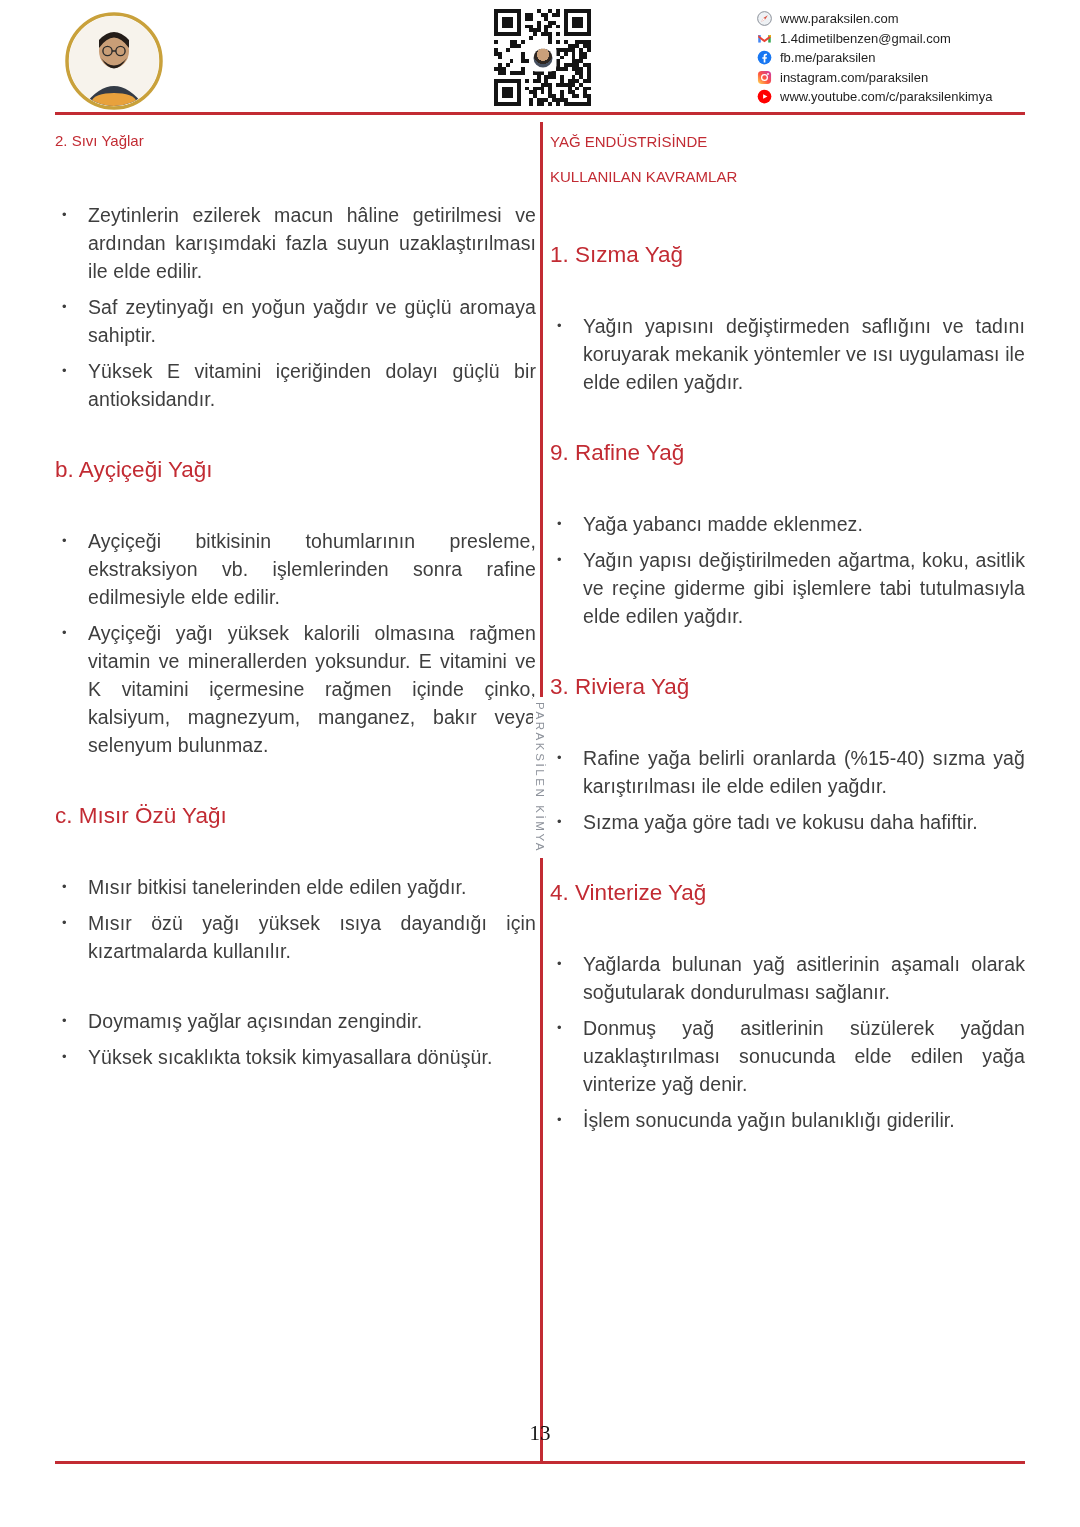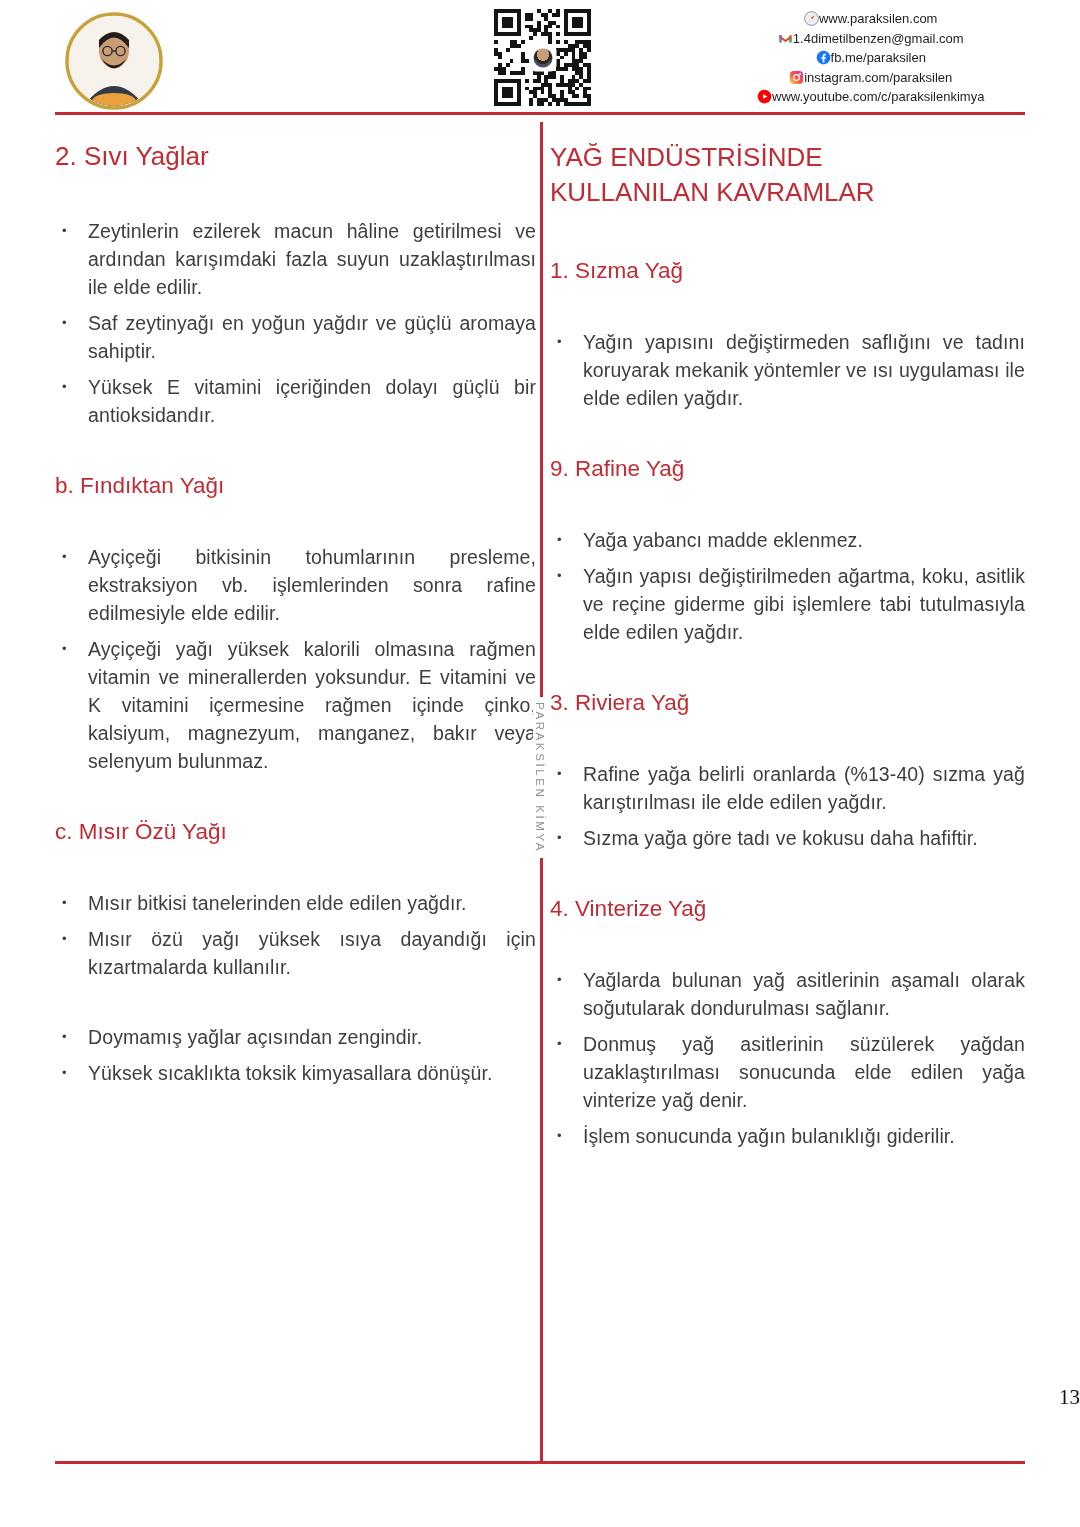--- a/index.html
+++ b/index.html
@@ -11,51 +11,51 @@
   .logo{position:absolute;left:64px;top:8px;width:100px;height:106px;}
   .logo svg{width:100%;height:100%;}
   .qr{position:absolute;left:494px;top:9px;width:97px;height:97px;}
   .qr svg{width:100%;height:100%;fill:#141414;shape-rendering:crispEdges;}
   .qr-center{position:absolute;left:50%;top:50%;transform:translate(-50%,-50%);
     width:25px;height:25px;background:#fff;border-radius:5px;
     display:flex;align-items:center;justify-content:center;box-shadow:0 0 0 1px #fff;}
   .qr-center::after{content:"";width:19px;height:19px;border-radius:50%;
     background:radial-gradient(circle at 50% 32%, #caa07a 0 38%, #2e2722 39% 58%, #465060 59%);}
   .contacts{position:absolute;left:757px;top:9px;margin:0;padding:0;list-style:none;}
-  .contact{display:flex;align-items:center;height:19.5px;cursor:pointer;justify-content:center;}
+  .contact{display:flex;align-items:center;gap:8px;height:19.5px;cursor:pointer;}
   .cicon{width:15px;height:15px;display:inline-flex;flex:0 0 15px;}
   .cicon svg{width:100%;height:100%;}
   .ctext{font-size:13px;color:#1f1f1f;white-space:nowrap;}
   
   .rule{position:absolute;left:55px;width:970px;height:3px;background:#c22b33;}
   .rule-top{top:112px;}
   .rule-bottom{top:1461px;}
   .vline{position:absolute;left:540px;top:122px;width:2.5px;height:1339px;background:#c22b33;}
   .watermark{
     position:absolute;left:533px;top:697px;writing-mode:vertical-rl;
     font-size:11.5px;letter-spacing:2.6px;color:#8d929b;background:#fff;
     padding:5px 1px;z-index:2;white-space:nowrap;
   }
   
   .col{position:absolute;top:124px;}
   .col-left{left:55px;width:481px;}
   .col-right{left:550px;width:475px;}
-  .col-title{font-size:26px;line-height:33px;color:#c22b33;font-weight:normal;margin:16px 0 44px;}
+  .col-title{font-size:15px;line-height:33px;color:#c22b33;font-weight:normal;margin:0 0 44px;}
   .col-title.two-line{line-height:35px;margin-bottom:46px;}
   .sec + .sec{margin-top:42px;}
   .sec-h{font-size:22.5px;line-height:30px;color:#c22b33;font-weight:normal;margin:0 0 42px;}
   .sec.tight .sec-h{margin-bottom:12px;}
   .bullets{list-style:none;margin:0;padding:0;}
   .bullets li{position:relative;padding-left:33px;font-size:19.5px;line-height:28px;
     text-align:justify;letter-spacing:.1px;}
   .bullets li + li{margin-top:8px;}
   .bullets li::before{content:"•";position:absolute;left:7px;top:0;
     font-size:13px;line-height:28px;color:#3e3e3e;}
   
-  .page-number{position:absolute;left:0;right:0;top:1385px;text-align:right;
+  .page-number{position:absolute;left:0;right:0;top:1421px;text-align:center;
     font-family:"Liberation Serif",serif;font-size:21px;color:#101010;}
 </style>
 </head>
 <body>
 
 <div class="page">
 
   <div class="logo">
     <svg viewBox="0 0 100 100" aria-hidden="true">
       <defs>
@@ -439,21 +439,21 @@
 
     <section class="sec tight">
       <ul class="bullets">
         <li>Zeytinlerin ezilerek macun hâline getirilmesi ve ardından karışımdaki fazla suyun uzaklaştırılması ile elde edilir.</li>
         <li>Saf zeytinyağı en yoğun yağdır ve güçlü aromaya sahiptir.</li>
         <li>Yüksek E vitamini içeriğinden dolayı güçlü bir antioksidandır.</li>
       </ul>
     </section>
 
     <section class="sec">
-      <h3 class="sec-h">b. Fındıktan Yağı</h3>
+      <h3 class="sec-h">b. Ayçiçeği Yağı</h3>
       <ul class="bullets">
         <li>Ayçiçeği bitkisinin tohumlarının presleme, ekstraksiyon vb. işlemlerinden sonra rafine edilmesiyle elde edilir.</li>
         <li>Ayçiçeği yağı yüksek kalorili olmasına rağmen vitamin ve minerallerden yoksundur. E vitamini ve K vitamini içermesine rağmen içinde çinko, kalsiyum, magnezyum, manganez, bakır veya selenyum bulunmaz.</li>
       </ul>
     </section>
 
     <section class="sec">
       <h3 class="sec-h">c. Mısır Özü Yağı</h3>
       <ul class="bullets">
         <li>Mısır bitkisi tanelerinden elde edilen yağdır.</li>
@@ -483,21 +483,21 @@
       <h3 class="sec-h">9. Rafine Yağ</h3>
       <ul class="bullets">
         <li>Yağa yabancı madde eklenmez.</li>
         <li>Yağın yapısı değiştirilmeden ağartma, koku, asitlik ve reçine giderme gibi işlemlere tabi tutulmasıyla elde edilen yağdır.</li>
       </ul>
     </section>
 
     <section class="sec">
       <h3 class="sec-h">3. Riviera Yağ</h3>
       <ul class="bullets">
-        <li>Rafine yağa belirli oranlarda (%13-40) sızma yağ karıştırılması ile elde edilen yağdır.</li>
+        <li>Rafine yağa belirli oranlarda (%15-40) sızma yağ karıştırılması ile elde edilen yağdır.</li>
         <li>Sızma yağa göre tadı ve kokusu daha hafiftir.</li>
       </ul>
     </section>
 
     <section class="sec">
       <h3 class="sec-h">4. Vinterize Yağ</h3>
       <ul class="bullets">
         <li>Yağlarda bulunan yağ asitlerinin aşamalı olarak soğutularak dondurulması sağlanır.</li>
         <li>Donmuş yağ asitlerinin süzülerek yağdan uzaklaştırılması sonucunda elde edilen yağa vinterize yağ denir.</li>
         <li>İşlem sonucunda yağın bulanıklığı giderilir.</li>

